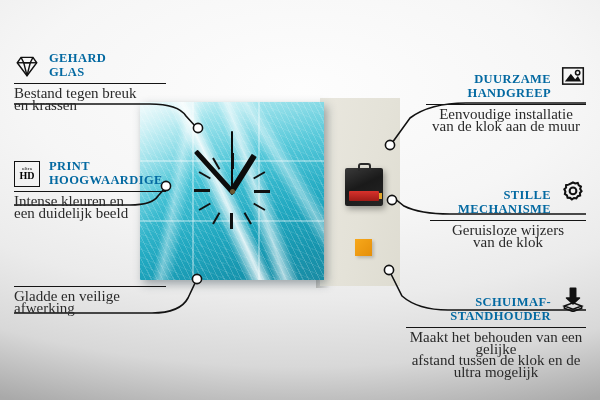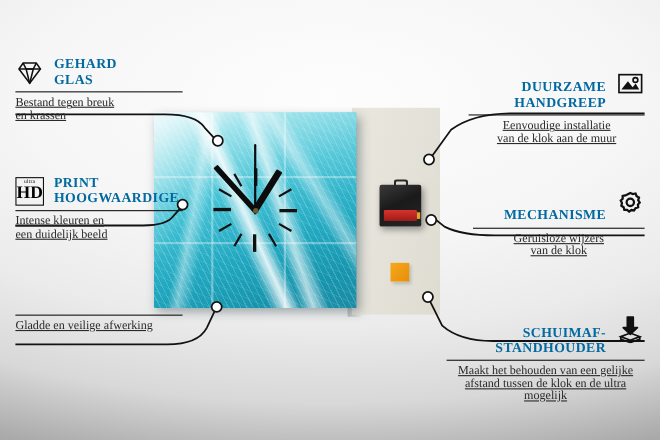--- a/index.html
+++ b/index.html
@@ -77,28 +77,28 @@
   .foam { position:absolute; left:215px; top:143px; width:17px; height:17px; z-index:5;
           background:linear-gradient(135deg,#f7a81b,#e58f0a); box-shadow:2px 2px 3px rgba(0,0,0,.18); }
 
   
   .feat { position:absolute; z-index:4; }
   .feat .head { display:flex; align-items:center; gap:9px; }
   .feat.right .head { justify-content:flex-end; }
   .ttl { font-size:12.5px; line-height:13.5px; font-weight:bold; color:#0369a1; letter-spacing:.4px; text-transform:uppercase; }
   .feat.right .ttl { text-align:right;margin-top:21px; }
   .rule { height:1.4px; background:#151515; margin:4px 0 4px; }
-  .desc { font-size:11px; line-height:11.5px; color:#2a2a2a;text-decoration:underline; }
+  .desc { font-size:15px; line-height:11.5px; color:#2a2a2a; }
   .feat.right .desc { text-align:center; }
   .ico { width:26px; height:26px; flex:0 0 26px; color:#111; }
   .ico svg { display:block; width:26px; height:26px; }
   .hdbox { width:26px; height:26px; flex:0 0 26px; border:1.6px solid #111; display:flex; flex-direction:column;
            align-items:center; justify-content:center; line-height:1; }
   .hdbox .s1 { font-size:5px; letter-spacing:.2px; }
-  .hdbox .s2 { font-size:16px; font-weight:bold; }
+  .hdbox .s2 { font-size:10px; font-weight:bold; }
 
   #f1 { left:14px; top:52px;  width:152px; }
   #f2 { left:14px; top:160px; width:152px; }
   #f3 { left:14px; top:282px; width:152px; }
   #f4 { right:14px; top:52px;  width:160px; }
   #f5 { right:14px; top:168px; width:156px; }
   #f6 { right:14px; top:275px; width:180px; }
 </style>
 </head>
 <body>
@@ -239,20 +239,21 @@
       </span>
     </div>
     <div class="rule"></div>
     <div class="desc" style="white-space:pre-line">Eenvoudige installatie
 van de klok aan de muur</div>
   </div>
 
   <div class="feat right" id="f5">
     <div class="head">
       <div class="ttl">
+        <div>STILLE</div>
         <div>MECHANISME</div>
       </div>
       <span class="ico">
         <svg viewBox="0 0 24 24" fill="none" stroke="currentColor" stroke-width="1.9">
           <path d="M12 3.2 L14.1 4.1 L16.4 3.6 L17.3 5.8 L19.3 7 L18.6 9.2 L19.9 11.2 L18.4 12.9 L18.6 15.2 L16.4 15.9 L15.1 17.8 L12.9 17.5 L11 18.8 L9.3 17.4 L7 17.3 L6.4 15.1 L4.5 13.8 L5 11.6 L4 9.5 L5.6 8 L5.6 5.7 L7.9 5.2 Z"></path>
           <circle cx="12" cy="11" r="3.1"></circle>
         </svg>
       </span>
     </div>
     <div class="rule"></div>

